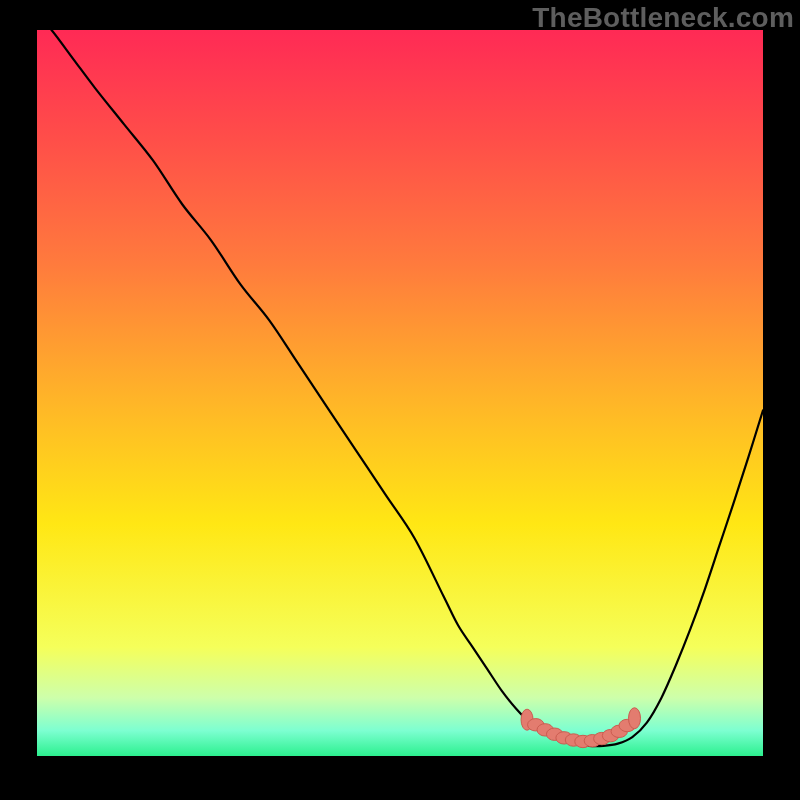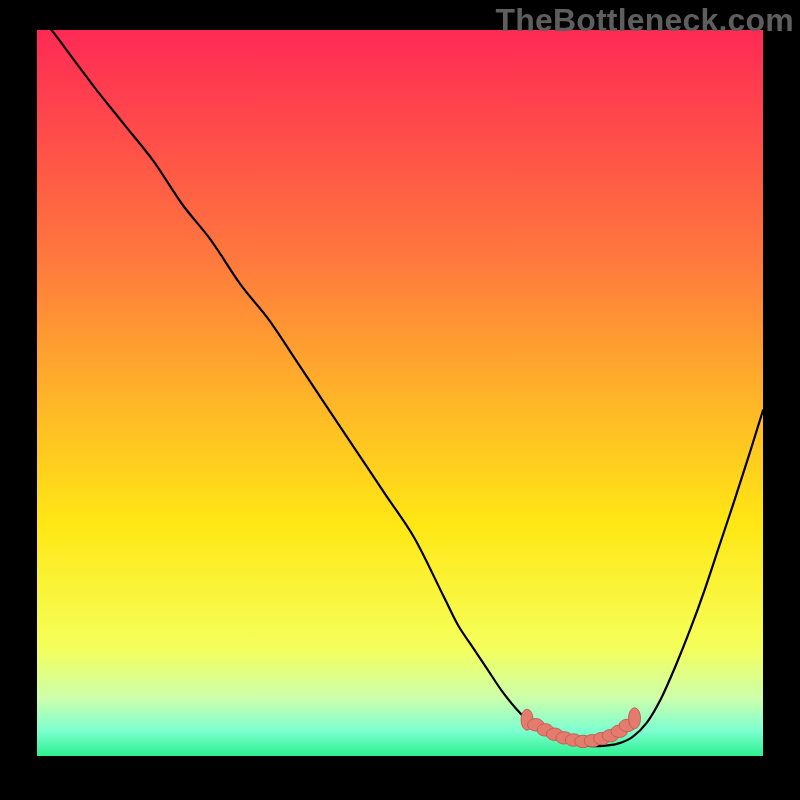--- a/index.html
+++ b/index.html
@@ -14,21 +14,21 @@
     position: relative;
     width: 800px;
     height: 800px;
     box-sizing: border-box;
   }
   .watermark {
     position: absolute;
     top: 2px;
     right: 6px;
     font-family: Arial, Helvetica, sans-serif;
-    font-size: 32px;
+    font-size: 28px;
     font-weight: 700;
     color: #5e5e5e;
     letter-spacing: 0.2px;
     z-index: 10;
   }
   svg.chart {
     position: absolute;
     left: 0;
     top: 0;
     width: 800px;

